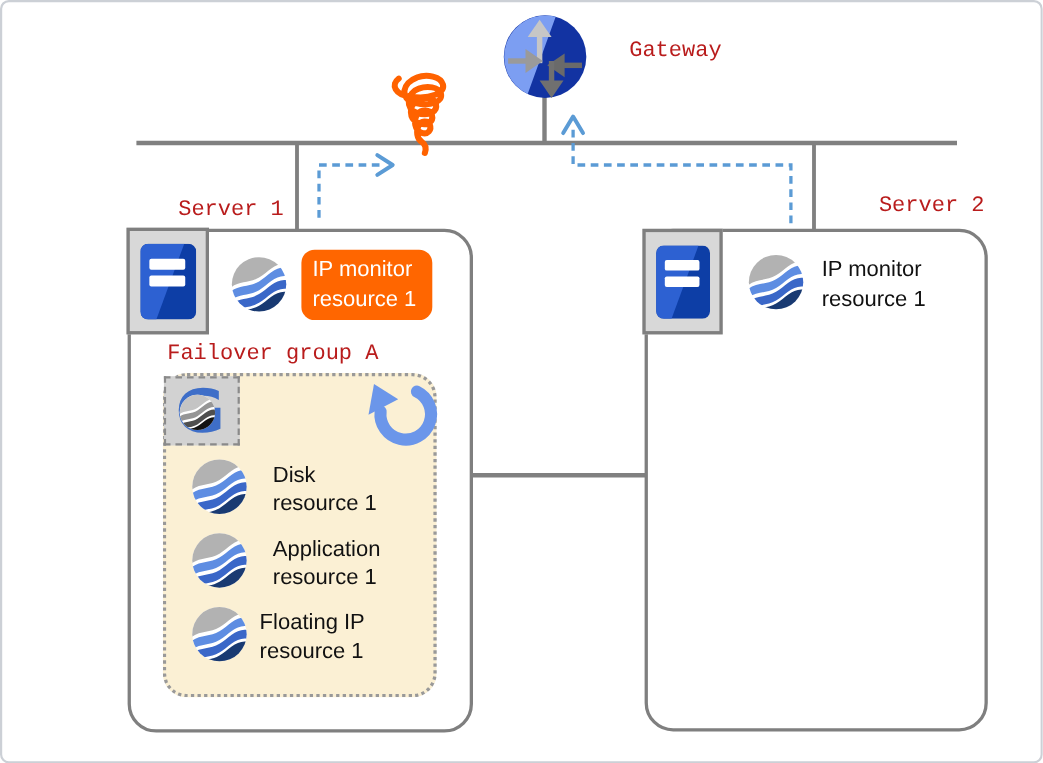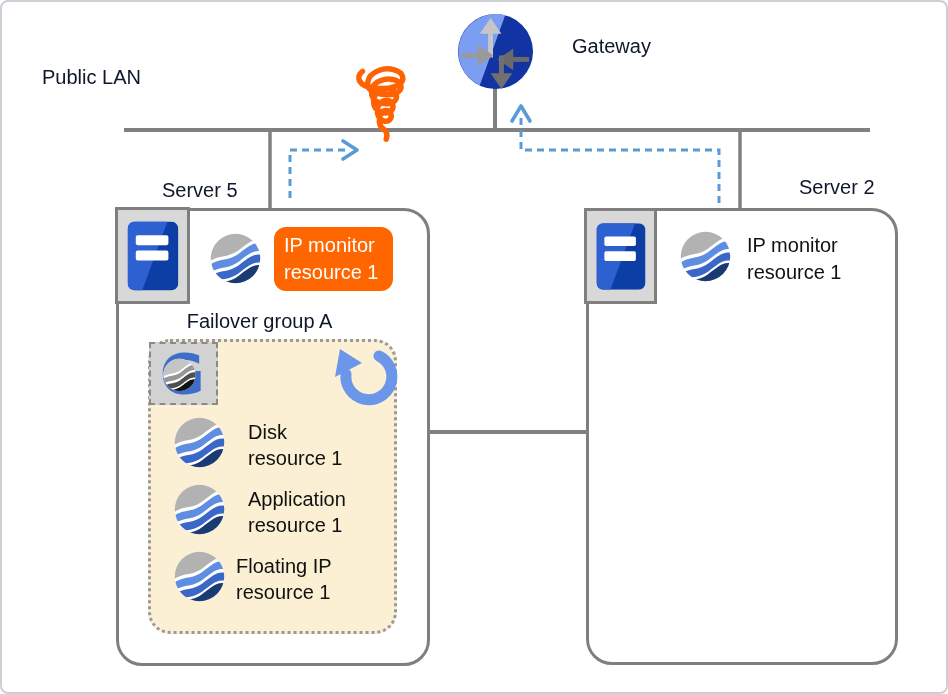--- a/index.html
+++ b/index.html
@@ -2,41 +2,41 @@
 <html><head>
 <meta charset="utf-8">
 <style>
   html,body{margin:0;padding:0;background:#fff;}
   .canvas{
     position:relative;width:948px;height:694px;background:#ffffff;
     font-family:"Liberation Sans",sans-serif;color:#111;overflow:hidden;
     border:2px solid #ccd0d6;border-radius:8px;box-sizing:border-box;
   }
   .abs{position:absolute;}
-  .lbl{font-size:20px;line-height:27px;color:#0f172a;white-space:nowrap;}
+  .lbl{font-size:20px;line-height:27px;color:#b91c1c;white-space:nowrap;font-family:Liberation Mono, monospace;}
   .node-box{
     position:absolute;background:#fff;border:3px solid #7f7f7f;border-radius:26px;
   }
   .hw-square{
     position:absolute;background:#d8d8d8;border:3px solid #7f7f7f;
     display:flex;align-items:center;justify-content:center;box-sizing:border-box;
   }
   .badge{
     position:absolute;background:#ff6600;color:#fff;border-radius:12px;
     font-size:20px;line-height:27px;padding:5px 10px;box-sizing:border-box;
   }
   .group-box{
     position:absolute;background:#fbf0d4;border:3px dotted #999;border-radius:22px;
   }
   .group-icon-square{
     position:absolute;background:#d2d2d2;border:2px dashed #8a8a8a;
     display:flex;align-items:center;justify-content:center;box-sizing:border-box;
   }
   .res-text{position:absolute;font-size:20px;line-height:26px;color:#111;white-space:nowrap;}
-  .center{text-align:center;}
+  .center{text-align:left;}
   svg{display:block;}
 </style>
 </head>
 <body>
 
 <div class="canvas">
 
   <svg width="0" height="0" style="position:absolute" aria-hidden="true">
     <defs>
       <clipPath id="gclip">
@@ -76,24 +76,23 @@
 
   <svg class="abs" style="left:0;top:0" width="948" height="694">
     <path d="M122,128 H868" stroke="#808080" stroke-width="4" fill="none"></path>
     <path d="M493,86 V128" stroke="#808080" stroke-width="4" fill="none"></path>
     <path d="M268,128 V208" stroke="#808080" stroke-width="3.5" fill="none"></path>
     <path d="M738,128 V208" stroke="#808080" stroke-width="3.5" fill="none"></path>
     <path d="M422,430 H585" stroke="#808080" stroke-width="4" fill="none"></path>
   </svg>
 
   <div class="abs lbl" style="left:40px;top:62px">
-    <div>Public LAN</div>
   </div>
   <div class="abs lbl" style="left:570px;top:31px">Gateway</div>
-  <div class="abs lbl" style="left:160px;top:175px">Server 5</div>
+  <div class="abs lbl" style="left:160px;top:175px">Server 1</div>
   <div class="abs lbl" style="left:797px;top:172px">Server 2</div>
 
   <svg class="abs" style="left:454px;top:10px" width="79" height="79" viewBox="0 0 80 80">
     <circle cx="40" cy="40" r="38" fill="#1233a2"></circle>
     <path d="M49.8,3.3 A38 38 0 0 0 24,74.4 Z" fill="#7c9ef2"></path>
     <rect x="32.5" y="18" width="5" height="28" fill="#c6c6c6"></rect>
     <polygon points="24,22 35,6 46,22" fill="#c6c6c6"></polygon>
     <rect x="6" y="41.5" width="18" height="5" fill="#9a9a9a"></rect>
     <polygon points="22,33 38,44 22,55" fill="#9a9a9a"></polygon>
     <rect x="56" y="45.5" width="18" height="5" fill="#6a6a6a"></rect>

